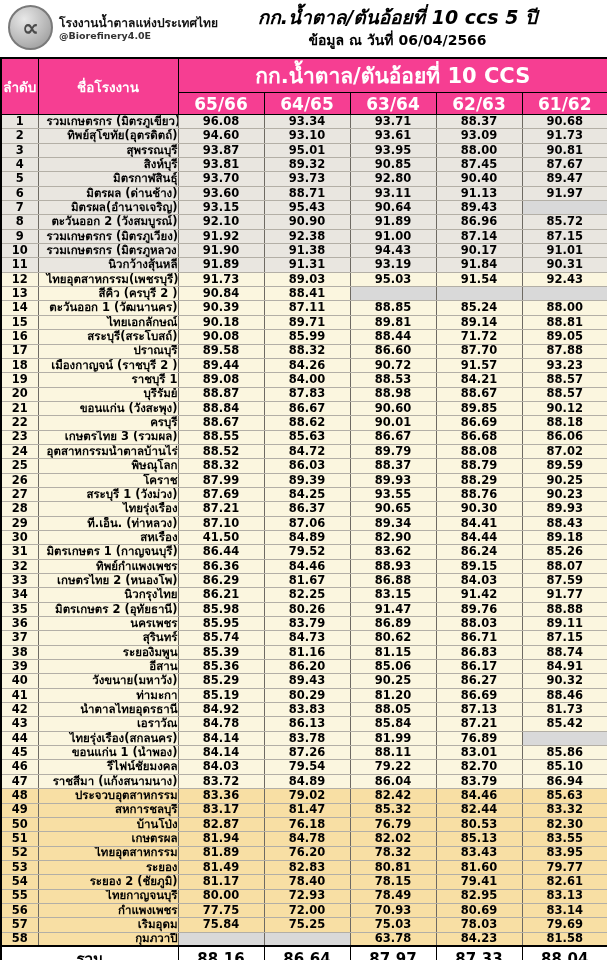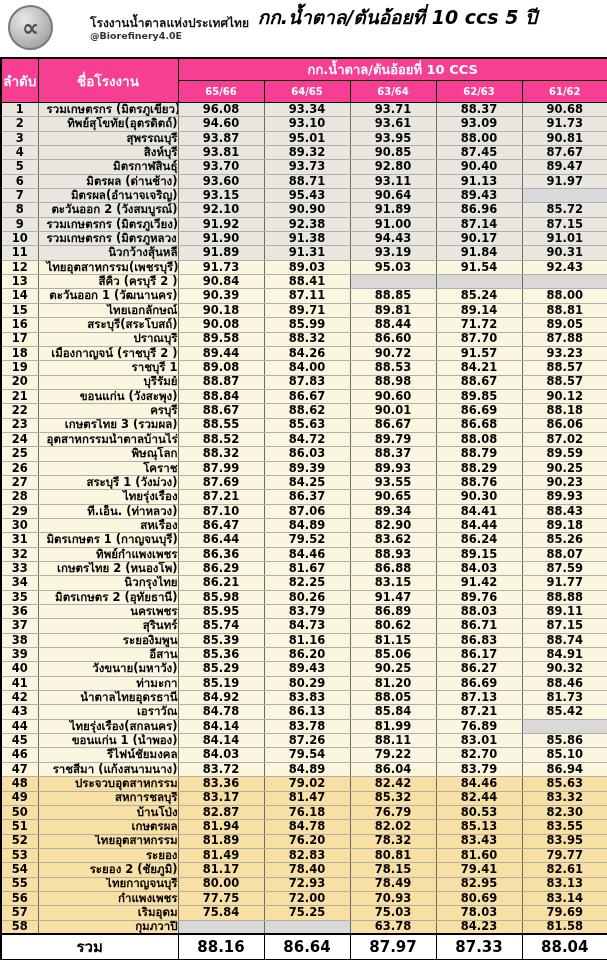--- a/index.html
+++ b/index.html
@@ -15,21 +15,21 @@
   .page-header { display: flex; align-items: flex-start; padding: 5px 6px 0 8px; height: 57px; }
   .brand { display: flex; gap: 6px; width: 186px; align-items: center; }
   .logo-circle {
     width: 45px; height: 45px; border-radius: 50%;
     background: radial-gradient(circle at 35% 30%, #e8e8e8, #b5b5b5 60%, #8f8f8f);
     border: 2px solid #7a7a7a;
     display: flex; align-items: center; justify-content: center;
     font-size: 24px; font-weight: bold; color: #4a4a4a; font-style: italic;
     flex: 0 0 auto;
   }
-  .brand-text { line-height: 1.15; padding-top: 4px; margin-left: 31px; }
+  .brand-text { line-height: 1.15; padding-top: 4px; }
   .brand-name { font-size: 12px; font-weight: bold; color: #111; white-space: nowrap; }
   .brand-handle { font-size: 9.5px; font-weight: bold; color: #333; }
   .title-block { flex: 1; text-align: center; padding-top: 2px; }
   .main-title { font-size: 19px; font-weight: bold; letter-spacing: 0px; line-height: 1.1; font-style: italic; }
   .sub-title { font-size: 14px; font-weight: bold; margin-top: 1px; }
 
   
   table.data-table {
     position: absolute; top: 57px; left: 0;
     width: 607px; border-collapse: collapse; table-layout: fixed;
@@ -37,22 +37,22 @@
   }
   col.c-rank { width: 37px; }
   col.c-name { width: 140px; }
   col.c-year { width: 86px; }
 
   thead th {
     background: #F63E92; color: #fff; border: 1px solid #000;
     font-weight: bold; text-align: center; vertical-align: middle;
   }
   th.hdr-small { font-size: 13.5px; height: 20px; }
-  th.group-h { font-size: 13px; height: 20px; }
-  th.year-h  { font-size: 10px; height: 22px; }
+  th.group-h { font-size: 21px; height: 20px; }
+  th.year-h  { font-size: 17px; height: 22px; }
 
   tbody td {
     height: 14.35px; padding: 0; line-height: 1;
     font-size: 11.5px; font-weight: bold; text-align: center;
     border-right: 1px solid #6e6a63; border-bottom: 1px solid #b3afa6;
     overflow: hidden; white-space: nowrap;
   }
   tbody td.name { text-align: right; padding-left: 8px; margin-left: 8px; }
   tr.band-gray   td { background: #E9E6E0; }
   tr.band-cream  td { background: #FBF6DF; }
@@ -71,20 +71,21 @@
 <div class="page-header">
   <div class="brand">
     <div class="logo-circle">∝</div>
     <div class="brand-text">
       <div class="brand-name">โรงงานน้ำตาลแห่งประเทศไทย</div>
       <div class="brand-handle">@Biorefinery4.0E</div>
     </div>
   </div>
   <div class="title-block">
     <div class="main-title">กก.น้ำตาล/ตันอ้อยที่ 10 ccs 5 ปี</div>
+    <div class="sub-title">ข้อมูล ณ วันที่ 06/04/2566</div>
   </div>
 </div>
 
 <table class="data-table">
   <colgroup>
     <col class="c-rank">
       <col class="c-name">
     <col class="c-year">
       <col class="c-year">
       <col class="c-year">
@@ -363,21 +364,21 @@
         <td class="name">ที.เอ็น. (ท่าหลวง)</td>
         <td class="val">87.10</td>
         <td class="val">87.06</td>
         <td class="val">89.34</td>
         <td class="val">84.41</td>
         <td class="val">88.43</td>
       </tr>
       <tr class="band-cream">
         <td class="rank">30</td>
         <td class="name">สหเรือง</td>
-        <td class="val">86.47</td>
+        <td class="val">41.50</td>
         <td class="val">84.89</td>
         <td class="val">82.90</td>
         <td class="val">84.44</td>
         <td class="val">89.18</td>
       </tr>
       <tr class="band-cream">
         <td class="rank">31</td>
         <td class="name">มิตรเกษตร 1 (กาญจนบุรี)</td>
         <td class="val">86.44</td>
         <td class="val">79.52</td>

